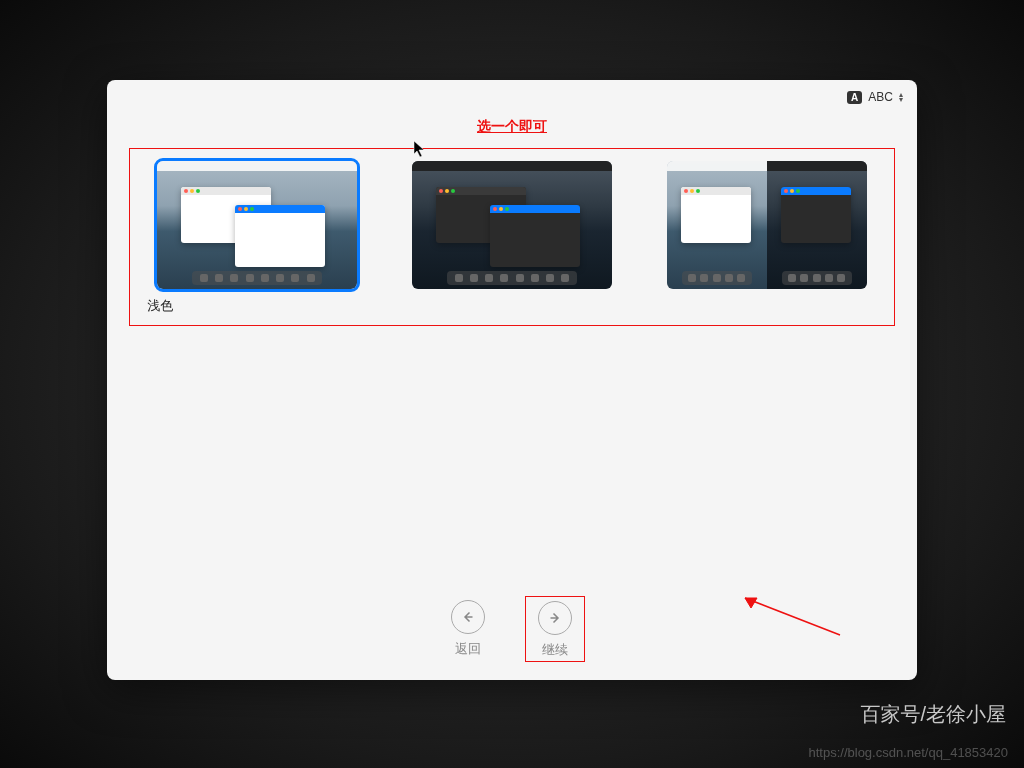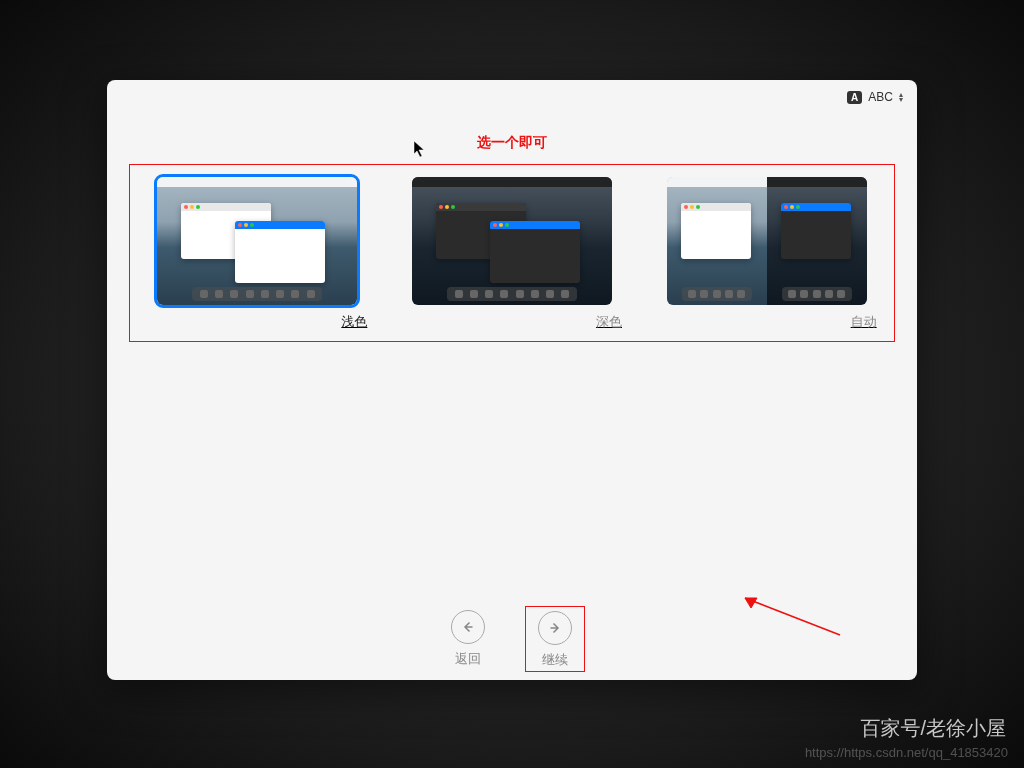--- a/index.html
+++ b/index.html
@@ -15,26 +15,26 @@
     padding-top: 28px;
   }
   .ime {
     position: absolute; top: 10px; right: 14px; display: flex; align-items: center; gap: 6px;
     font-size: 12px; color: #333;
   }
   .ime-badge { background: #333; color: #fff; border-radius: 3px; padding: 1px 4px; font-size: 10px; font-weight: bold; }
   .ime-chev { display: inline-flex; flex-direction: column; line-height: 5px; font-size: 8px; color: #555; }
   .title { text-align: center; font-size: 34px; font-weight: 400; color: #333; position: relative; }
   .cursor-ptr { position: absolute; left: 306px; top: 32px; font-size: 16px; color: #000; }
-  .annot-sub { text-align: center; color: #e11; font-size: 14px; margin-top: 26px; font-weight: 600; }
+  .annot-sub { text-align: center; color: #e11; font-size: 14px; margin-top: 10px; font-weight: 600; text-decoration: underline; }
   .options-box {
     margin: 12px 22px 0 22px; border: 1px solid #e11; padding: 12px 0 10px 0;
     display: flex; justify-content: space-around;
   }
-  .opt { width: 220px; text-align: right; cursor: pointer; text-decoration: underline; }
+  .opt { width: 220px; text-align: left; cursor: pointer; }
   .thumb { width: 200px; height: 128px; border-radius: 6px; margin: 0 auto; position: relative; overflow: hidden; }
   .opt.selected .thumb { outline: 3px solid #0a7bff; outline-offset: 0; }
   .opt-label { margin-top: 8px; font-size: 13px; color: #888; }
   .opt.selected .opt-label { color: #222; }
   
   .thumb-light { background: linear-gradient(180deg,#a9b8c4 0%,#8fa2b0 35%,#3e5a6d 55%,#2a3f4f 100%); }
   .menubar { position:absolute; top:0; left:0; right:0; height:10px; background:rgba(250,250,250,0.9); }
   .menubar.dark { background:rgba(30,30,30,0.9); }
   .apple { position:absolute; left:4px; top:1px; font-size:8px; color:#333; }
   .menubar.dark .apple { color:#ddd; }
@@ -49,28 +49,28 @@
   .dot.r{background:#ff5f56;} .dot.y{background:#ffbd2e;} .dot.g{background:#27c93f;}
   
   .thumb-dark { background: linear-gradient(180deg,#4a5560 0%,#2f3a44 35%,#1a2530 55%,#0f1820 100%); }
   
   .thumb-auto { display:flex; }
   .thumb-auto .half { width:50%; height:100%; position:relative; overflow:hidden; }
   .half.l { background: linear-gradient(180deg,#a9b8c4 0%,#8fa2b0 35%,#3e5a6d 55%,#2a3f4f 100%); }
   .half.r { background: linear-gradient(180deg,#4a5560 0%,#2f3a44 35%,#1a2530 55%,#0f1820 100%); }
   .desc { text-align:center; font-size:13px; color:#333; margin-top:36px; line-height:1.8; }
   .desc p + p { margin-top:18px; }
-  .nav { position:absolute; bottom:10px; left:0; right:0; display:flex; justify-content:center; gap:52px; }
+  .nav { position:absolute; bottom:20px; left:0; right:0; display:flex; justify-content:center; gap:52px; }
   .nav-btn { text-align:center; color:#888; font-size:13px; cursor:pointer; }
   .nav-btn .circ { width:34px; height:34px; border:1px solid #aaa; border-radius:50%; margin:0 auto 6px auto; display:flex; align-items:center; justify-content:center; }
   .nav-btn svg { width:18px; height:18px; stroke:#888; fill:none; stroke-width:2; }
   .continue-box { border:1px solid #e11; padding:4px 12px 2px 12px; margin:-4px -12px -2px -12px; }
   .arrow-annot { position:absolute; left:628px; bottom:36px; }
   .arrow-annot svg { stroke:#e11; fill:#e11; }
-  .footer1 { position:absolute; right:18px; bottom:26px; color:#c8c8c8; font-size:20px; }
+  .footer1 { position:absolute; right:18px; bottom:40px; color:#c8c8c8; font-size:20px; }
   .footer2 { position:absolute; right:16px; bottom:8px; color:rgba(200,200,200,0.35); font-size:13px; }
 </style>
 </head>
 <body>
 
 <div class="panel">
   <div class="ime">
     <span class="ime-badge">A</span>
     <span>ABC</span>
     <span class="ime-chev">
@@ -146,21 +146,20 @@
             <i></i>
             <i></i>
             <i></i>
             <i></i>
             <i></i>
             <i></i>
             <i></i>
             <i></i>
           </div>
       </div>
-      <div class="opt-label">深色</div>
     </div>
 
     <div class="opt">
       <div class="thumb thumb-auto">
         <div class="half l">
           <div class="menubar">
               <span class="apple"></span>
             </div>
           <div class="win" style="left:14px;top:26px;width:70px;height:56px;">
               <div class="tb">
@@ -190,21 +189,20 @@
             </div>
           <div class="dock" style="width:70px;left:50%;">
               <i></i>
               <i></i>
               <i></i>
               <i></i>
               <i></i>
             </div>
         </div>
       </div>
-      <div class="opt-label">自动</div>
     </div>
   </div>
 
 
   <div class="nav">
     <div class="nav-btn">
       <div class="circ">
         <svg viewBox="0 0 24 24">
             <path d="M14 6 L8 12 L14 18 M8 12 H18"></path>
           </svg>
@@ -225,13 +223,13 @@
 
   <div class="arrow-annot">
     <svg width="110" height="50" viewBox="0 0 110 50">
       <line x1="105" y1="45" x2="10" y2="8" stroke-width="1.5"></line>
       <polygon points="10,8 22,8 16,18"></polygon>
     </svg>
   </div>
 </div>
 
 <div class="footer1">百家号/老徐小屋</div>
-<div class="footer2">https://https.csdn.net/qq_41853420</div>
+<div class="footer2">https://blog.csdn.net/qq_41853420</div>
 
 </body></html>

